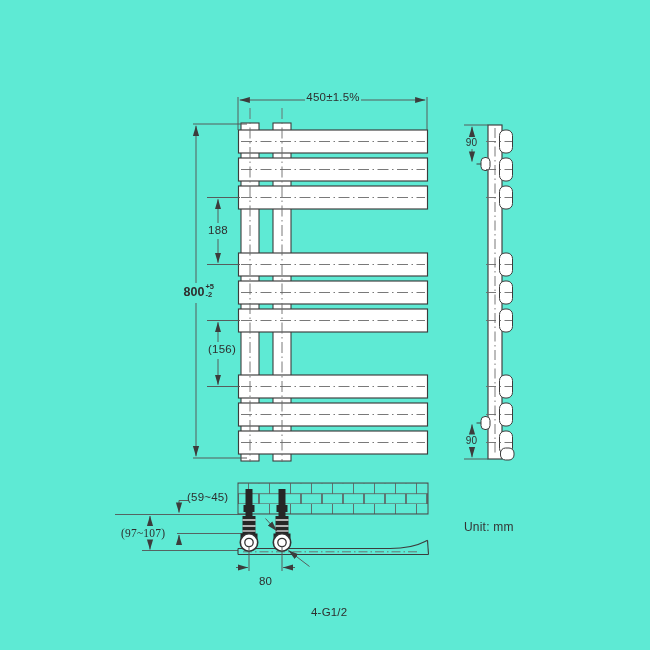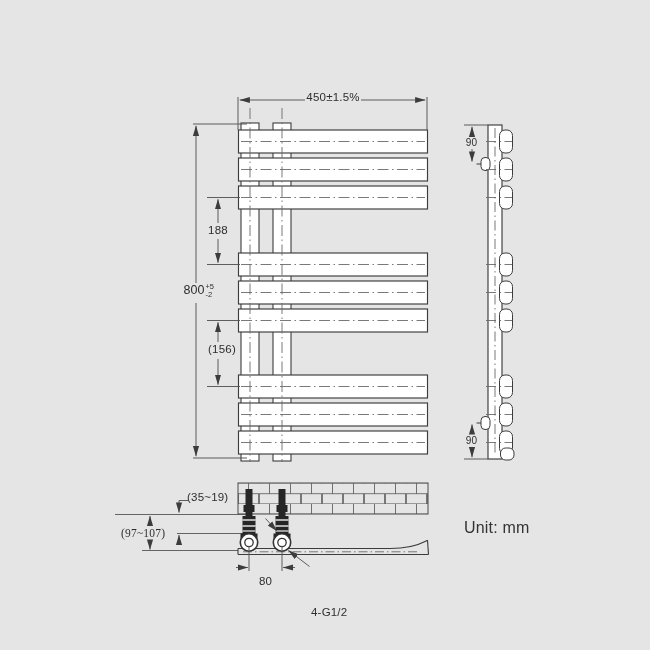--- a/index.html
+++ b/index.html
@@ -1,31 +1,31 @@
 <!DOCTYPE html>
 <html><head>
 <meta charset="utf-8">
 <style>
   html,body{margin:0;padding:0;background:#ffffff;}
   #canvas{
-    position:relative;width:650px;height:650px;background:#e5e5e5;overflow:hidden;
+    position:relative;width:650px;height:650px;background:#5eead4;overflow:hidden;
     font-family:"Liberation Sans", sans-serif;
   }
   #canvas svg{position:absolute;left:0;top:0;}
   .lbl{
     position:absolute;color:#2e2e2e;font-size:11.5px;line-height:13px;
     white-space:nowrap;letter-spacing:0.2px;
   }
   .lbl.center{text-align:center;}
   .lbl.small{font-size:10px;}
-  .lbl.unit{font-size:16px;color:#333;}
+  .lbl.unit{font-size:12px;color:#333;}
   
   .dim-height{
     position:absolute;left:168px;top:283px;width:46px;
-    display:flex;justify-content:flex-end;align-items:flex-start;color:#2e2e2e;
+    display:flex;justify-content:flex-end;align-items:flex-end;color:#2e2e2e;font-weight:bold;
   }
   .dim-height .main{font-size:12.5px;line-height:14px;}
   .dim-height .tols{display:flex;flex-direction:column;margin-left:1px;}
   .dim-height .tols span{font-size:7.5px;line-height:8px;letter-spacing:0;}
 </style>
 </head>
 <body>
 
 <div id="canvas">
 
@@ -230,21 +230,21 @@
   </div>
 
   <span class="lbl center" style="left:199px;top:224px;width:38px;">188</span>
 
   <span class="lbl center" style="left:196px;top:343px;width:52px;">(156)</span>
 
   <span class="lbl center small" style="left:462px;top:136px;width:19px;">90</span>
 
   <span class="lbl center small" style="left:462px;top:434px;width:19px;">90</span>
 
-  <span class="lbl" style="left:187px;top:491px;">(35~19)</span>
+  <span class="lbl" style="left:187px;top:491px;">(59~45)</span>
 
   <span class="lbl" style="left:121px;top:526.5px;font-family:Liberation Serif, serif;">(97~107)</span>
 
   <span class="lbl center" style="left:252px;top:575px;width:27px;">80</span>
 
   <span class="lbl" style="left:311px;top:562px;margin-top:44px;">4-G1/2</span>
 
   <span class="lbl unit" style="left:464px;top:521px;">Unit: mm</span>
 
 </div>

